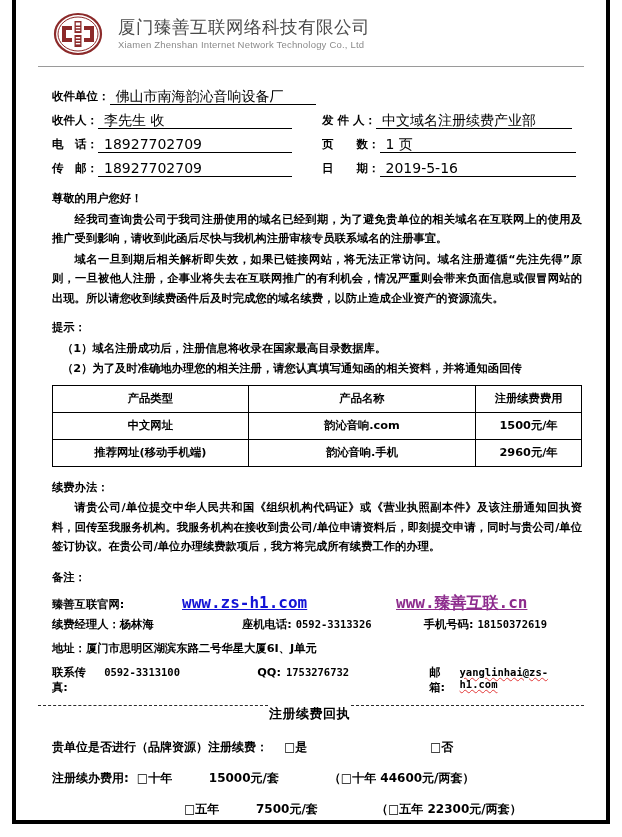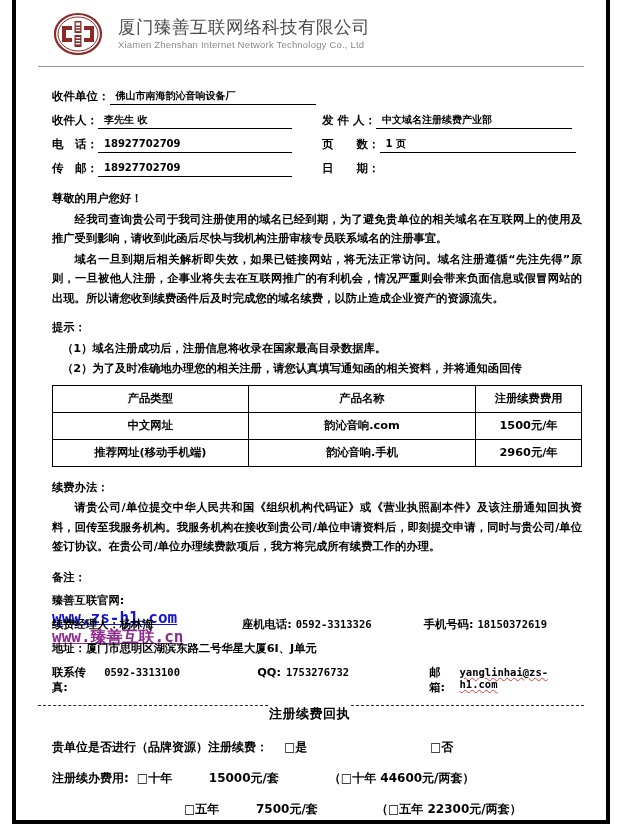--- a/index.html
+++ b/index.html
@@ -95,22 +95,22 @@
   .mlabel {
     font-family: "DejaVu Sans", sans-serif;
     font-size: 11.5px;
     font-weight: bold;
     color: #000;
     white-space: nowrap;
     padding-bottom: 1px;
   }
   .mval {
     font-family: "DejaVu Sans", sans-serif;
-    font-size: 10px;
-    font-weight: bold;
+    font-size: 14px;
+    font-weight: normal;
     color: #000;
     border-bottom: 1px solid #000;
     padding: 0 4px 1px 6px;
     white-space: nowrap;
     box-sizing: border-box;
     line-height: 14px;
   }
   .w-left-long { width: 206px; }
   .w-left { width: 194px; }
   .w-right { width: 196px; }
@@ -162,21 +162,21 @@
   }
   .contact-row {
     display: flex;
     align-items: baseline;
     height: 24px;
     font-family: "DejaVu Sans", sans-serif;
     font-size: 11.3px;
     font-weight: bold;
     color: #000;
   }
-  .contact-row.first { margin-top: 6px; flex-direction: column; }
+  .contact-row.first { margin-top: 6px; }
   .lnk {
     text-decoration: underline;
     font-family: "DejaVu Sans Mono", monospace;
     font-size: 16px;
     font-weight: bold;
   }
   .lnk.blue { color: #1313d6; }
   .lnk.purple { color: #8d2c8d; }
   .mono {
     font-family: "DejaVu Sans Mono", monospace;
@@ -287,20 +287,21 @@
       </div>
 
       <div class="meta-row">
         <div class="mcell">
           <span class="mlabel">传　邮：</span>
           <span class="mval w-left">18927702709</span>
         </div>
         <div class="sp"></div>
         <div class="mcell">
           <span class="mlabel">日　　期：</span>
+          <span class="mval w-right">2019-5-16</span>
         </div>
       </div>
 
     </div>
 
     <div class="body-txt">
       <div class="greet">尊敬的用户您好！</div>
       <div class="para">经我司查询贵公司于我司注册使用的域名已经到期，为了避免贵单位的相关域名在互联网上的使用及推广受到影响，请收到此函后尽快与我机构注册审核专员联系域名的注册事宜。</div>
       <div class="para">域名一旦到期后相关解析即失效，如果已链接网站，将无法正常访问。域名注册遵循“先注先得”原则，一旦被他人注册，企事业将失去在互联网推广的有利机会，情况严重则会带来负面信息或假冒网站的出现。所以请您收到续费函件后及时完成您的域名续费，以防止造成企业资产的资源流失。</div>
       <div class="tips-title">提示：</div>

